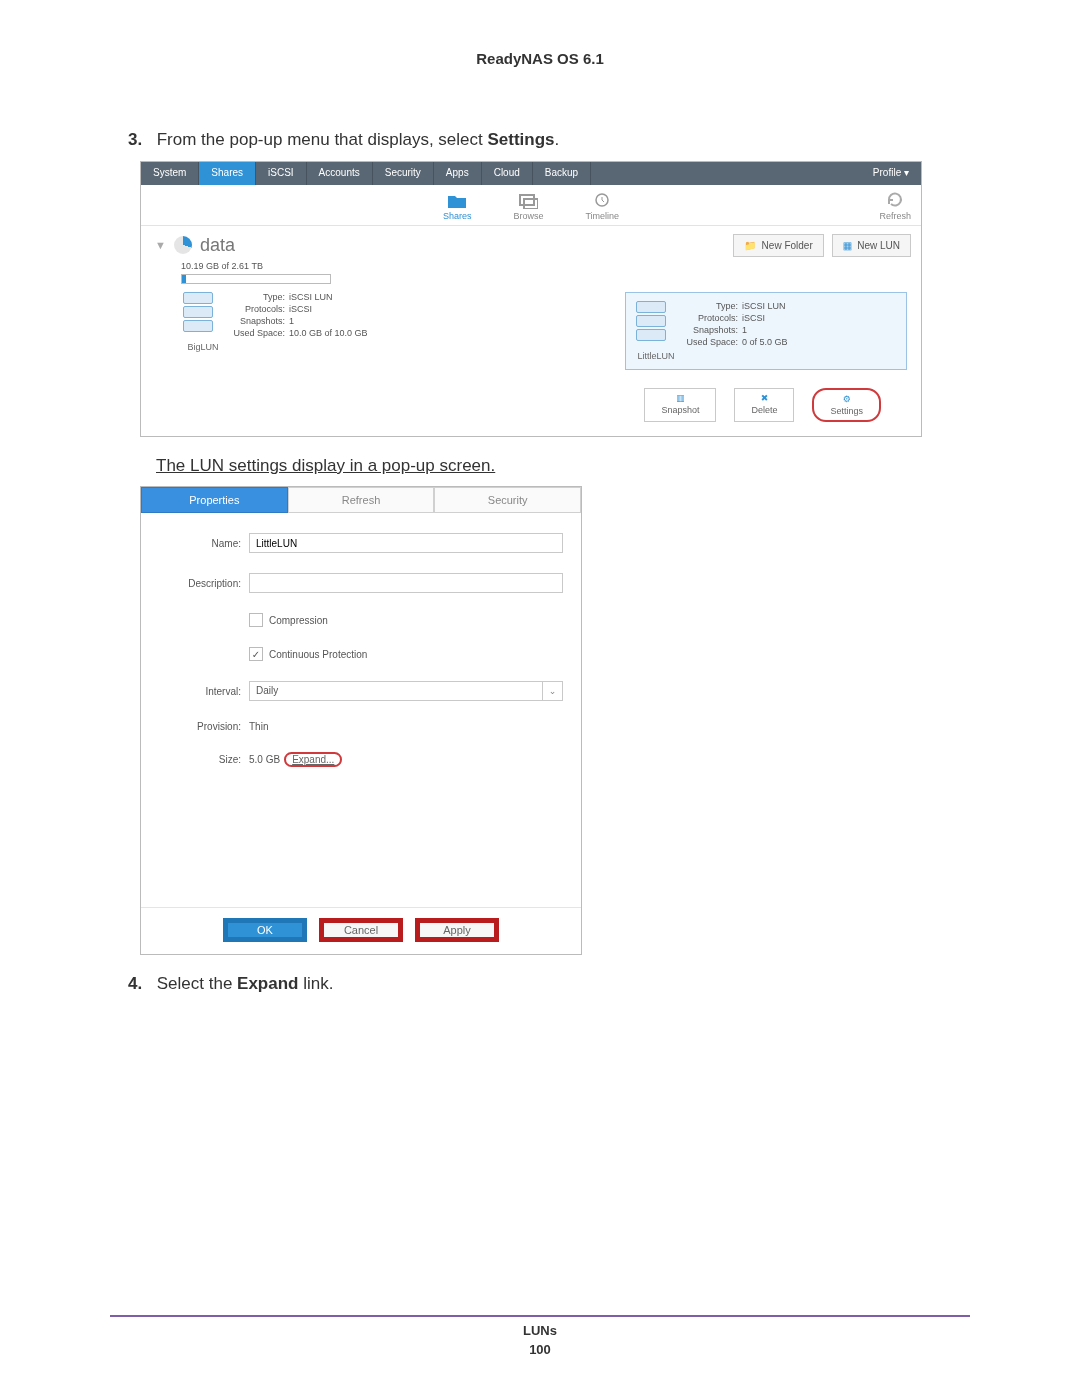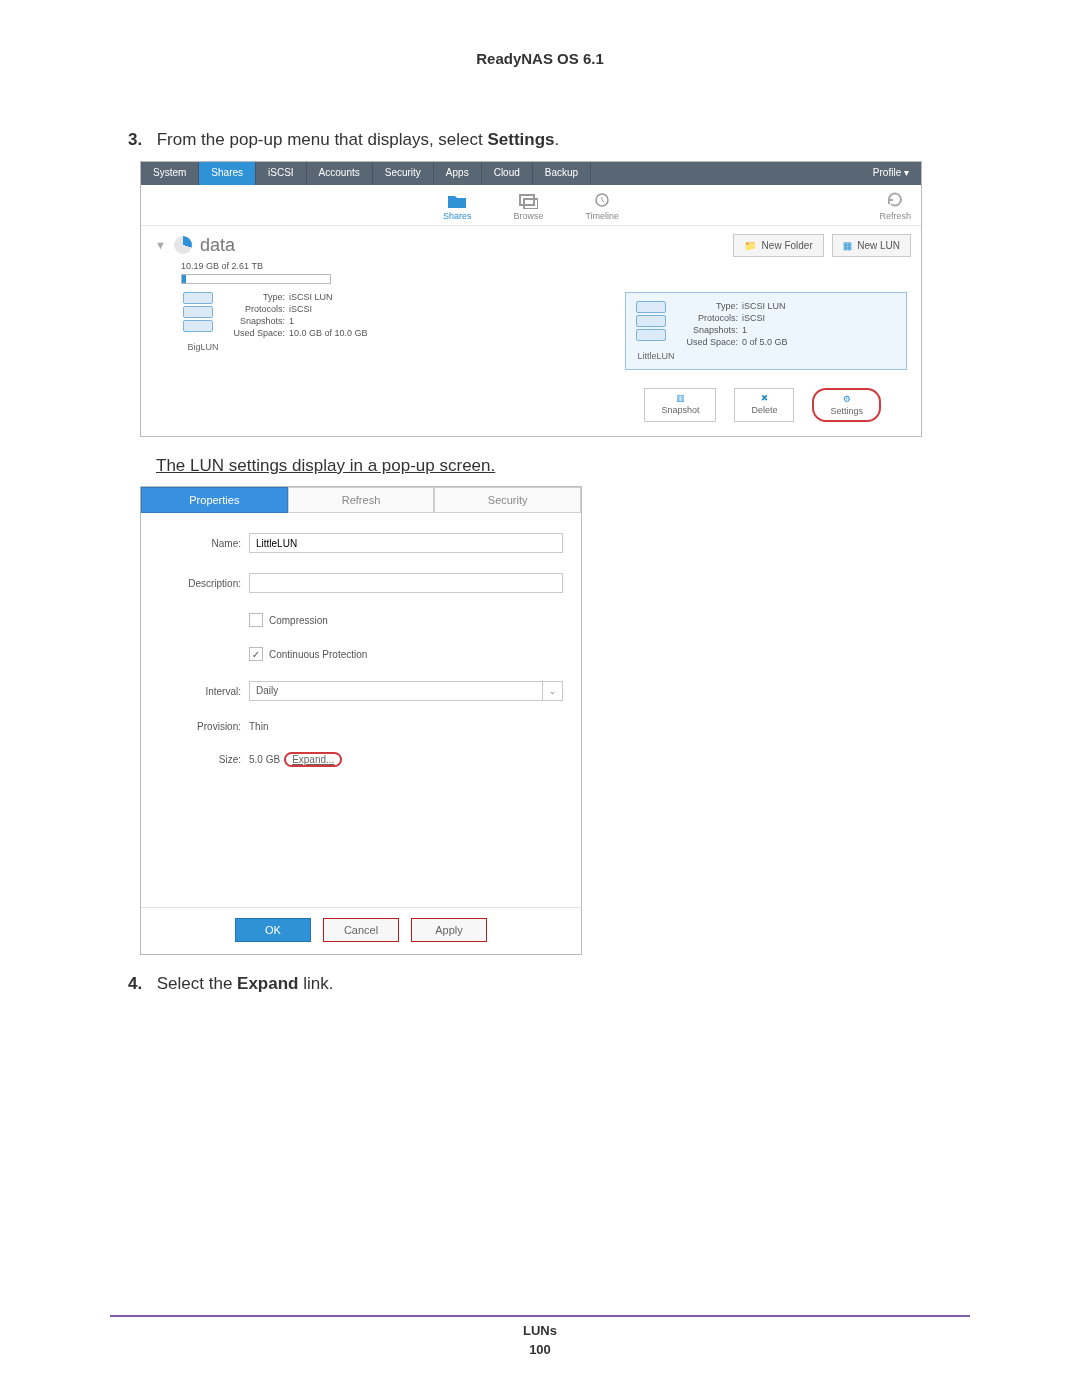--- a/index.html
+++ b/index.html
@@ -50,21 +50,21 @@
   .s2-tab { flex: 1; text-align: center; font-size: 11px; padding: 6px 0; border: 1px solid #d0d0d0; color: #888; background: #fafafa; }
   .s2-tab.active { background: #3a90e0; color: #fff; border-color: #2f7ac2; }
   .s2-body { padding: 20px 18px 10px 18px; }
   .frow { display: flex; align-items: center; margin-bottom: 20px; font-size: 10px; color: #555; }
   .frow .fl { width: 90px; text-align: right; padding-right: 8px; }
   .frow input[type=text] { flex: 1; border: 1px solid #c9c9c9; height: 20px; font-size: 10px; padding: 0 6px; }
   .frow .cb { width: 14px; height: 14px; border: 1px solid #bbb; margin-right: 6px; display: inline-flex; align-items: center; justify-content: center; font-size: 10px; }
   .frow .chev { width: 20px; height: 20px; border: 1px solid #c9c9c9; border-left: none; font-size: 9px; color: #888; display: flex; align-items: center; justify-content: center; }
   .expand { border: 2px solid #cf3a3c; border-radius: 10px; padding: 0 6px; margin-left: 4px; text-decoration: underline; color: #666; font-size: 10px; }
   .dlg-btns { display: flex; justify-content: center; gap: 12px; padding: 10px 0 12px; border-top: 1px solid #e5e5e5; margin-top: 110px; }
-  .dbtn { width: 76px; height: 24px; border: 1px solid #b91c1c; font-size: 11px; color: #666; background: #f7f7f7; display: flex; align-items: center; justify-content: center; }
+  .dbtn { width: 84px; height: 24px; border: 5px solid #b91c1c; font-size: 11px; color: #666; background: #f7f7f7; display: flex; align-items: center; justify-content: center; }
   .dbtn.primary { background: #2f91d6; color: #fff; border-color: #1f77b8; }
 
   .footer { position: absolute; bottom: 40px; left: 0; width: 1080px; text-align: center; }
   .footer-line { width: 860px; margin: 0 auto 6px; border-top: 2px solid #7e5ea6; }
   .footer .sec { font-weight: bold; font-size: 13px; }
   .footer .pg { font-weight: bold; font-size: 13px; color: #333; margin-top: 4px; }
 </style>
 </head>
 <body>
 

